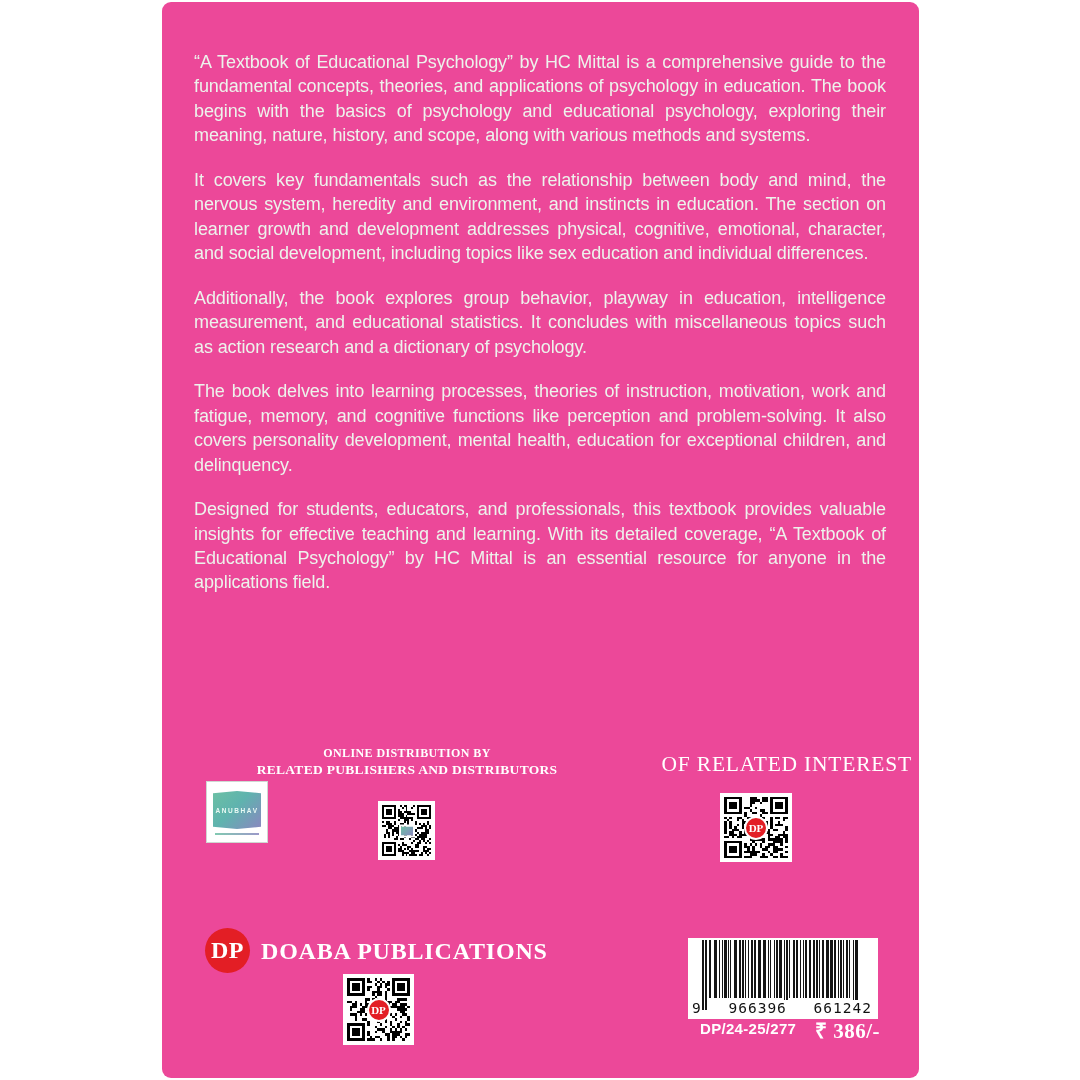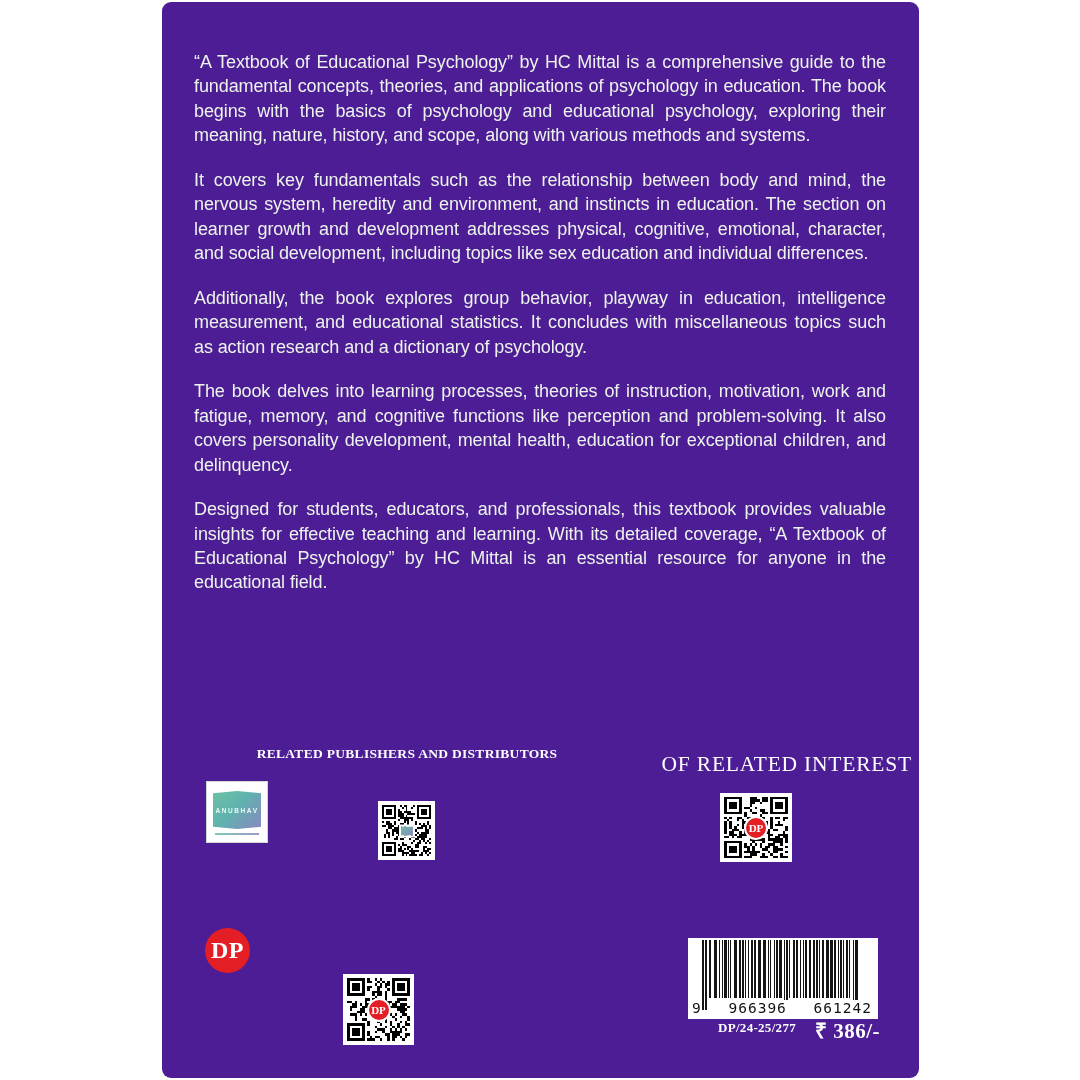--- a/index.html
+++ b/index.html
@@ -1,21 +1,21 @@
 <!DOCTYPE html>
 <html><head>
 <meta charset="utf-8">
 <style>
   * { margin:0; padding:0; box-sizing:border-box; }
   html,body { width:1080px; height:1080px; background:#ffffff; font-family:"Liberation Sans", sans-serif; }
   .page { position:relative; width:1080px; height:1080px; background:#ffffff; overflow:hidden; }
 
   .cover {
     position:absolute; left:162px; top:2px; width:757px; height:1076px;
-    background:#4c1d95; border-radius:9px; overflow:hidden;
+    background:#ec4899; border-radius:9px; overflow:hidden;
   }
 
   
   .copy {
     position:absolute; left:32px; top:48px; width:692px;
     color:#edf3ec; font-size:18px; line-height:1.36; text-align:justify;
     letter-spacing:-0.1px;
   }
   .copy p { margin-bottom:20px; }
   .copy p:last-child { margin-bottom:0; }
@@ -94,52 +94,53 @@
   .barcode-bars { position:absolute; left:14px; top:2px; width:160px; height:72px; }
   .barcode-digits {
     position:absolute; left:2px; right:4px; bottom:3px;
     display:flex; justify-content:space-between; align-items:flex-end;
     font-family:"DejaVu Sans Mono", monospace; font-size:14.5px; color:#111111;
   }
   .barcode-digits span { background:#ffffff; padding:0 2px; letter-spacing:1px; }
   .barcode-digits span:first-child { background:transparent; }
 
   .catalog-code {
-    position:absolute; left:556px; top:1018px;
-    color:#ffffff; font-family:Liberation Serif, serif; font-weight:bold;
-    font-size:13px; letter-spacing:0.3px;
+    position:absolute; left:538px; top:1018px;
+    color:#ffffff; font-family:Liberation Sans, sans-serif; font-weight:bold;
+    font-size:15px; letter-spacing:0.3px;
   }
   .price {
     position:absolute; right:39px; top:1014px;
     color:#ffffff; font-family:"Liberation Serif", serif; font-weight:bold;
     font-size:21px; letter-spacing:0.5px;
   }
 </style>
 </head>
 <body>
 
 <div class="page">
   <div class="cover">
 
     <div class="copy">
       <p>“A Textbook of Educational Psychology” by HC Mittal is a comprehensive guide to the fundamental concepts, theories, and applications of psychology in education. The book begins with the basics of psychology and educational psychology, exploring their meaning, nature, history, and scope, along with various methods and systems.</p>
       <p>It covers key fundamentals such as the relationship between body and mind, the nervous system, heredity and environment, and instincts in education. The section on learner growth and development addresses physical, cognitive, emotional, character, and social development, including topics like sex education and individual differences.</p>
       <p>Additionally, the book explores group behavior, playway in education, intelligence measurement, and educational statistics. It concludes with miscellaneous topics such as action research and a dictionary of psychology.</p>
       <p>The book delves into learning processes, theories of instruction, motivation, work and fatigue, memory, and cognitive functions like perception and problem-solving. It also covers personality development, mental health, education for exceptional children, and delinquency.</p>
-      <p>Designed for students, educators, and professionals, this textbook provides valuable insights for effective teaching and learning. With its detailed coverage, “A Textbook of Educational Psychology” by HC Mittal is an essential resource for anyone in the educational field.</p>
+      <p>Designed for students, educators, and professionals, this textbook provides valuable insights for effective teaching and learning. With its detailed coverage, “A Textbook of Educational Psychology” by HC Mittal is an essential resource for anyone in the applications field.</p>
     </div>
 
     <div class="anubhav-logo">
       <div class="anubhav-shape">
         <span>ANUBHAV</span>
       </div>
       <div class="anubhav-tagline"></div>
     </div>
 
     <div class="dist-lines">
+      <div class="l1">ONLINE DISTRIBUTION BY</div>
       <div class="l2">RELATED PUBLISHERS AND DISTRIBUTORS</div>
     </div>
 
     <div class="qr qr-dist">
         <svg viewBox="0 0 25 25" width="100%" height="100%" preserveAspectRatio="none" shape-rendering="crispEdges" fill="#000">
           <rect width="25" height="25" fill="#fff"></rect>
           <rect x="9" y="0" width="1" height="1"></rect>
           <rect x="11" y="0" width="1" height="1"></rect>
           <rect x="12" y="0" width="1" height="1"></rect>
           <rect x="16" y="0" width="1" height="1"></rect>
@@ -572,20 +573,21 @@
           <rect x="19" y="1" width="5" height="5" fill="#fff"></rect>
           <rect x="20" y="2" width="3" height="3"></rect>
           <rect x="0" y="18" width="7" height="7"></rect>
           <rect x="1" y="19" width="5" height="5" fill="#fff"></rect>
           <rect x="2" y="20" width="3" height="3"></rect>
         </svg>
       <div class="qr-center dp-mini">DP</div>
     </div>
 
     <div class="dp-circle">DP</div>
+    <div class="publisher-name">DOABA PUBLICATIONS</div>
     <div class="qr qr-doaba">
         <svg viewBox="0 0 25 25" width="100%" height="100%" preserveAspectRatio="none" shape-rendering="crispEdges" fill="#000">
           <rect width="25" height="25" fill="#fff"></rect>
           <rect x="8" y="0" width="1" height="1"></rect>
           <rect x="11" y="0" width="1" height="1"></rect>
           <rect x="13" y="0" width="1" height="1"></rect>
           <rect x="8" y="1" width="1" height="1"></rect>
           <rect x="9" y="1" width="1" height="1"></rect>
           <rect x="12" y="1" width="1" height="1"></rect>
           <rect x="14" y="1" width="1" height="1"></rect>

